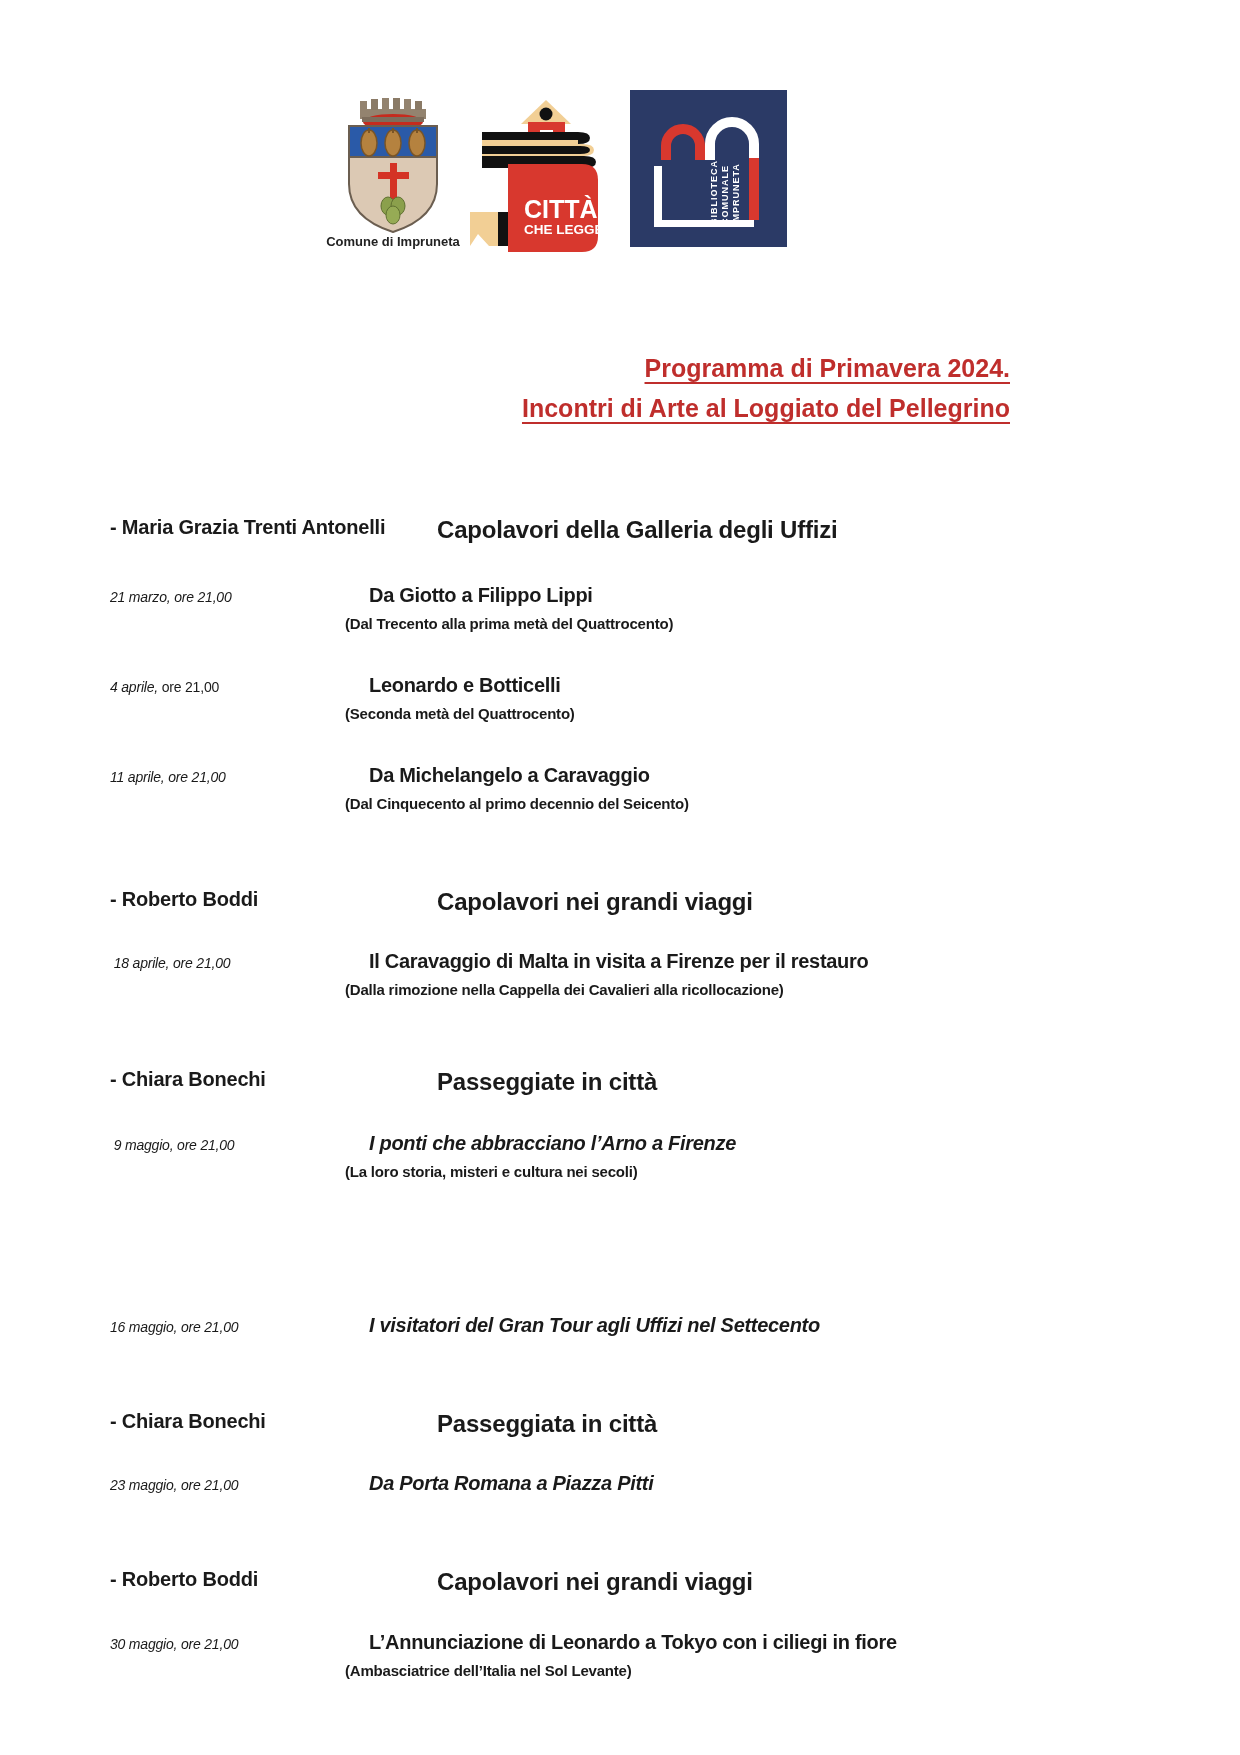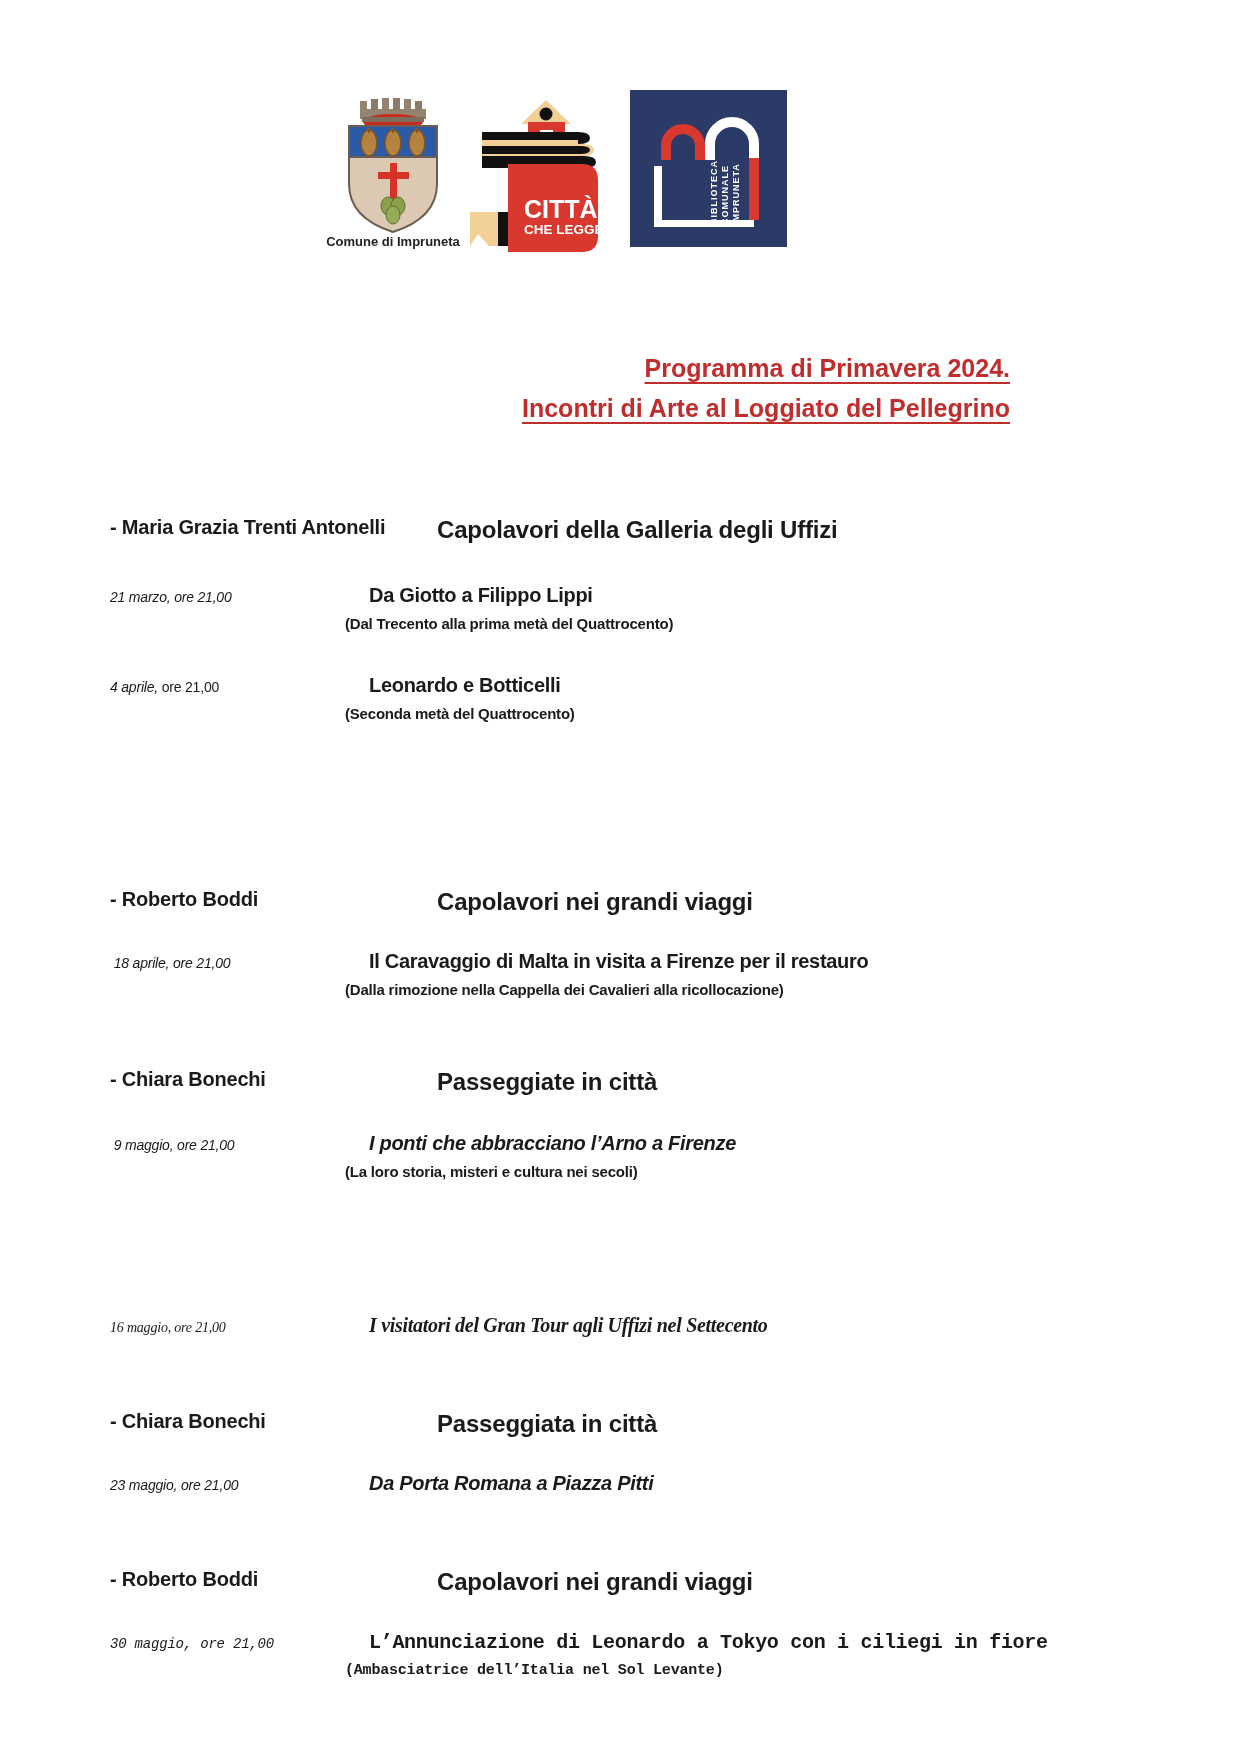--- a/index.html
+++ b/index.html
@@ -157,20 +157,27 @@
   </div>
 
   <div class="event" style="top:674px;">
     <div class="line1">
       <div class="date"><span class="it">4 aprile,</span><span> ore 21,00</span></div>
       <div class="ev-title">Leonardo e Botticelli</div>
     </div>
     <div class="ev-sub">(Seconda metà del Quattrocento)</div>
   </div>
 
+  <div class="event" style="top:764px;">
+    <div class="line1">
+      <div class="date"><span class="it">11 aprile, ore 21,00</span><span></span></div>
+      <div class="ev-title">Da Michelangelo a Caravaggio</div>
+    </div>
+    <div class="ev-sub">(Dal Cinquecento al primo decennio del Seicento)</div>
+  </div>
 
   <div class="sec-header" style="top:888px;">
     <div class="speaker">- Roberto Boddi</div>
     <div class="topic">Capolavori nei grandi viaggi</div>
   </div>
 
   <div class="event" style="top:950px;">
     <div class="line1">
       <div class="date"><span class="it"> 18 aprile, ore 21,00</span><span></span></div>
       <div class="ev-title">Il Caravaggio di Malta in visita a Firenze per il restauro</div>
@@ -185,21 +192,21 @@
 
   <div class="event" style="top:1132px;">
     <div class="line1">
       <div class="date"><span class="it"> 9 maggio, ore 21,00</span><span></span></div>
       <div class="ev-title italic">I ponti che abbracciano l’Arno a Firenze</div>
     </div>
     <div class="ev-sub italic">(La loro storia, misteri e cultura nei secoli)</div>
   </div>
 
 
-  <div class="event" style="top:1314px;font-family:Liberation Serif, serif;">
+  <div class="event" style="top:1314px;">
     <div class="line1">
       <div class="date"><span class="it">16 maggio, ore 21,00</span><span></span></div>
       <div class="ev-title italic">I visitatori del Gran Tour agli Uffizi nel Settecento</div>
     </div>
 
   </div>
 
   <div class="sec-header" style="top:1410px;">
     <div class="speaker">- Chiara Bonechi</div>
     <div class="topic">Passeggiata in città</div>
@@ -211,21 +218,21 @@
       <div class="ev-title italic">Da Porta Romana a Piazza Pitti</div>
     </div>
 
   </div>
 
   <div class="sec-header" style="top:1568px;">
     <div class="speaker">- Roberto Boddi</div>
     <div class="topic">Capolavori nei grandi viaggi</div>
   </div>
 
-  <div class="event" style="top:1631px;font-family:Liberation Mono, monospace;">
+  <div class="event" style="top:1631px;">
     <div class="line1">
       <div class="date"><span class="it">30 maggio, ore 21,00</span><span></span></div>
       <div class="ev-title">L’Annunciazione di Leonardo a Tokyo con i ciliegi in fiore</div>
     </div>
     <div class="ev-sub">(Ambasciatrice dell’Italia nel Sol Levante)</div>
   </div>
 
 </div>
 
 </body></html>

